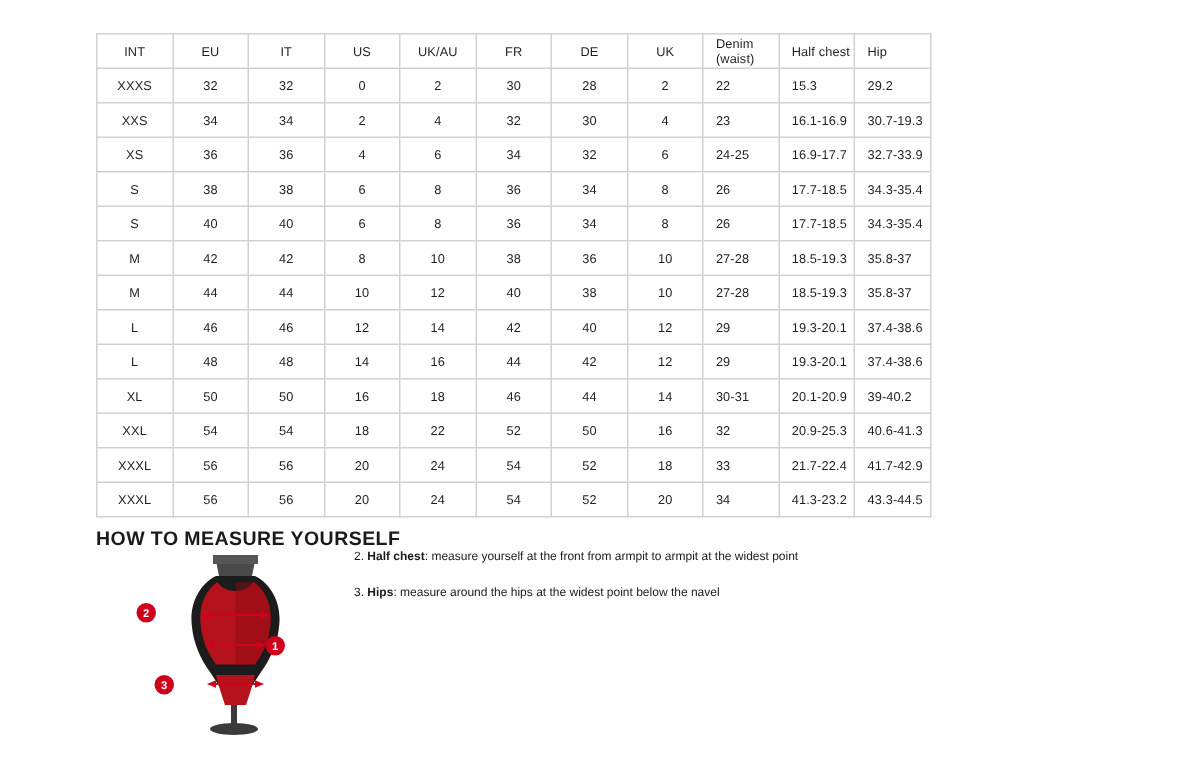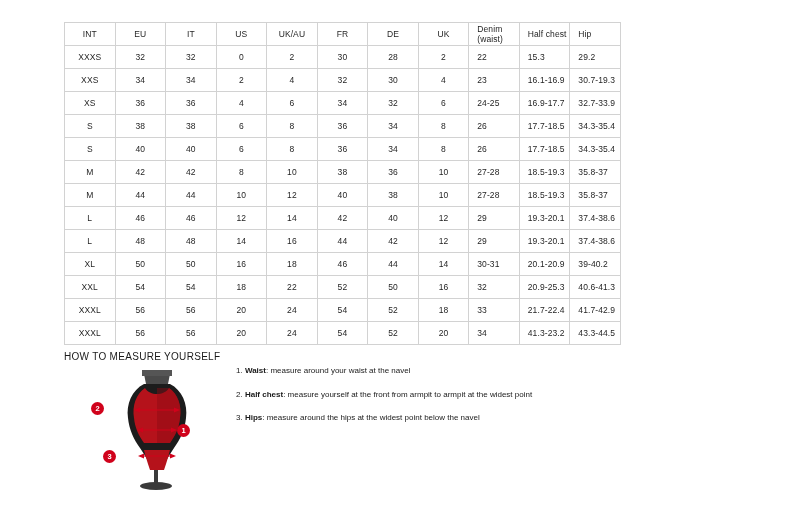--- a/index.html
+++ b/index.html
@@ -52,22 +52,22 @@
   table.size-table th.left-pad {
     text-align: left;
     padding-left: 8px;
   }
 
   
   .how-title {
     position: absolute;
     left: 64px;
     top: 351px;
-    font-size: 10px;
-    font-weight: normal;
+    font-size: 13px;
+    font-weight: bold;
     letter-spacing: 0.3px;
     color: #1a1a1a;
   }
   .measure-block {
     position: absolute;
     left: 64px;
     top: 366px;
     width: 680px;
     height: 130px;
   }
@@ -336,19 +336,18 @@
           <polygon points="54,90 60,87.5 60,92.5"></polygon>
           <polygon points="92,90 86,87.5 86,92.5"></polygon>
         </g>
       </svg>
       <div class="badge" style="left:93px; top:58px;">1</div>
       <div class="badge" style="left:7px; top:36px;">2</div>
       <div class="badge" style="left:19px; top:84px;">3</div>
     </div>
 
     <div class="notes" id="notes">
-        <div class="note"><span class="num">1. </span><b>Waist</b><span>: measure around your waist at the navel</span></div>
         <div class="note"><span class="num">2. </span><b>Half chest</b><span>: measure yourself at the front from armpit to armpit at the widest point</span></div>
         <div class="note"><span class="num">3. </span><b>Hips</b><span>: measure around the hips at the widest point below the navel</span></div>
       </div>
 
   </div>
 </div>
 
 </body></html>

